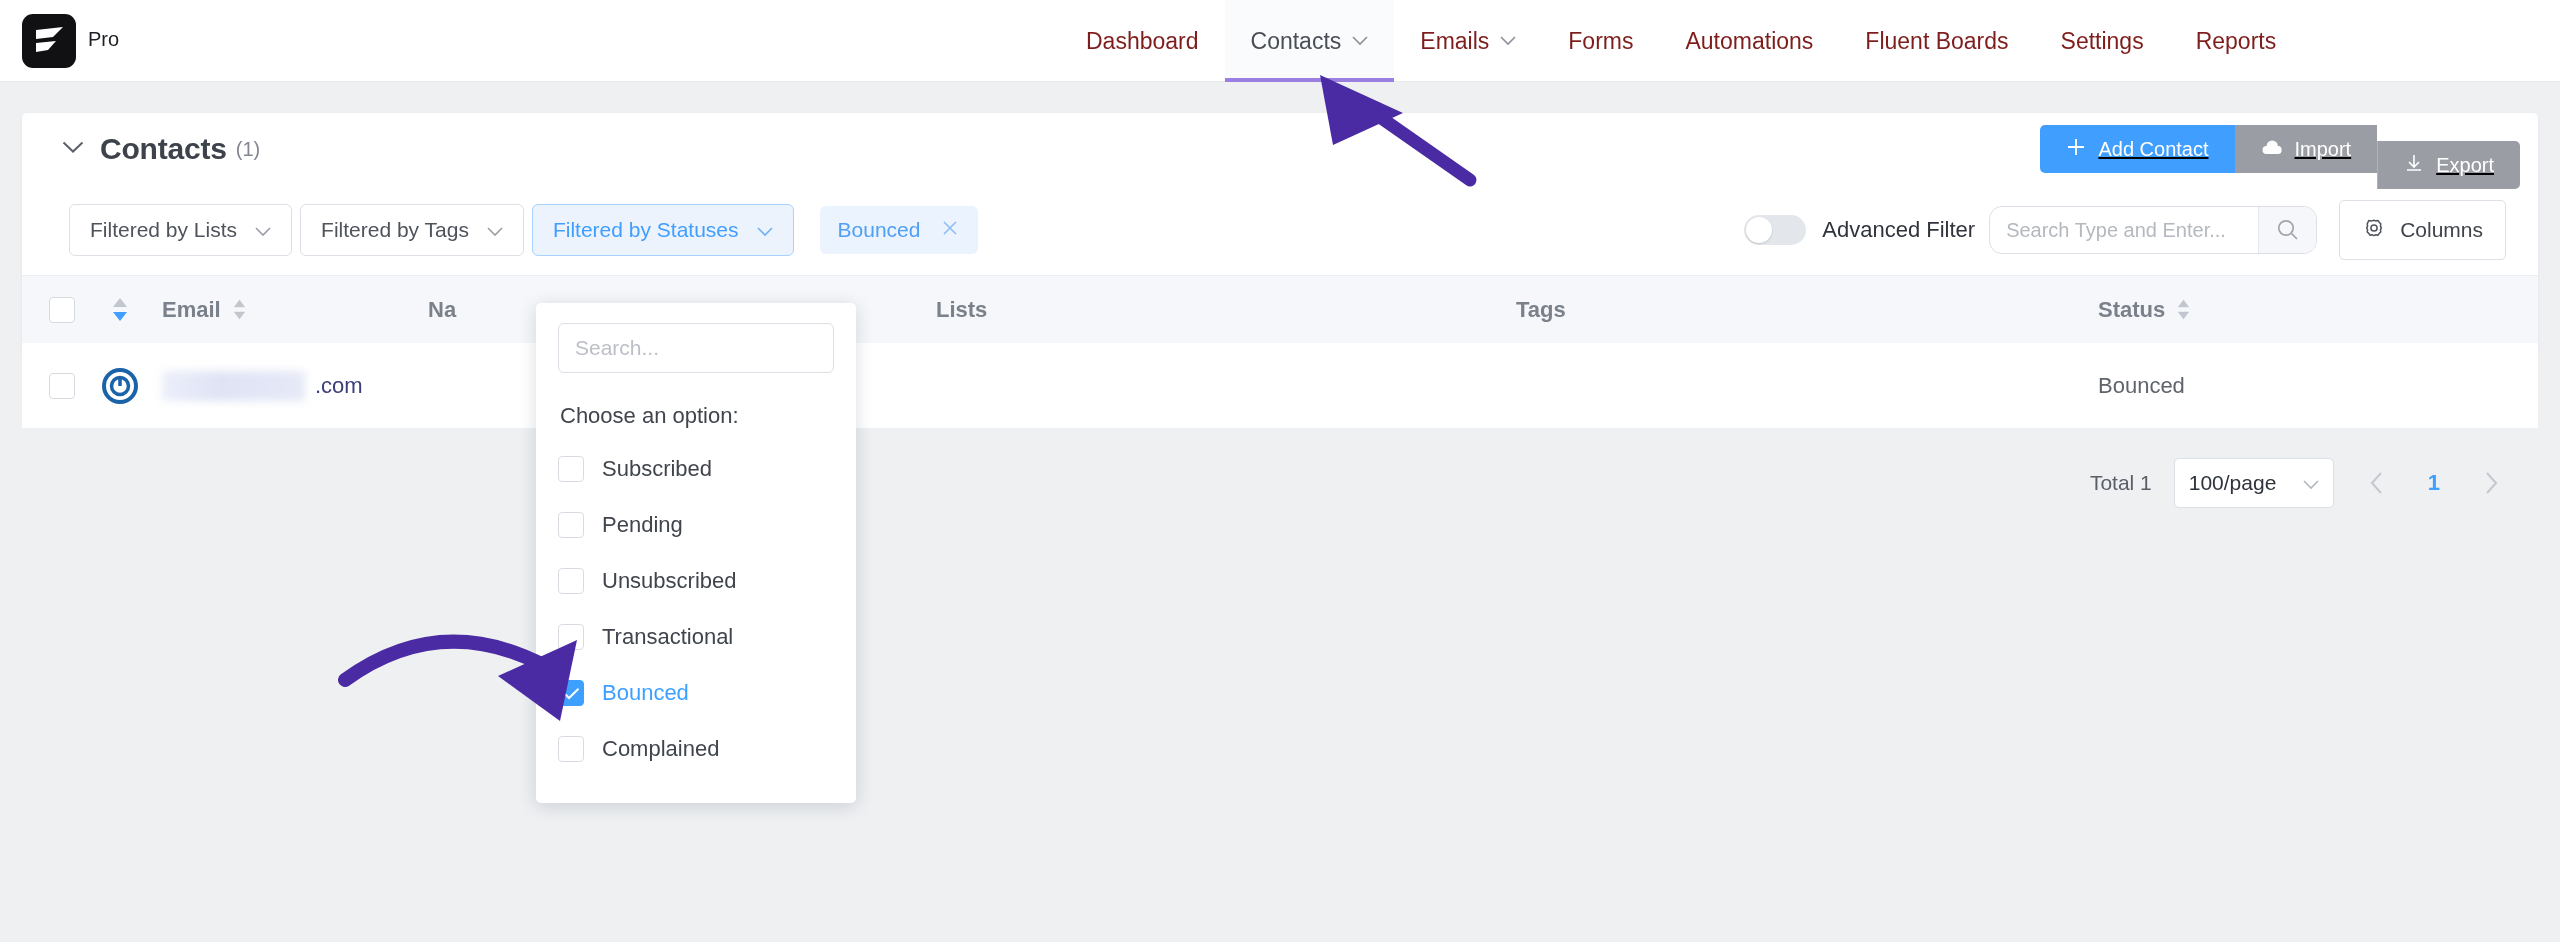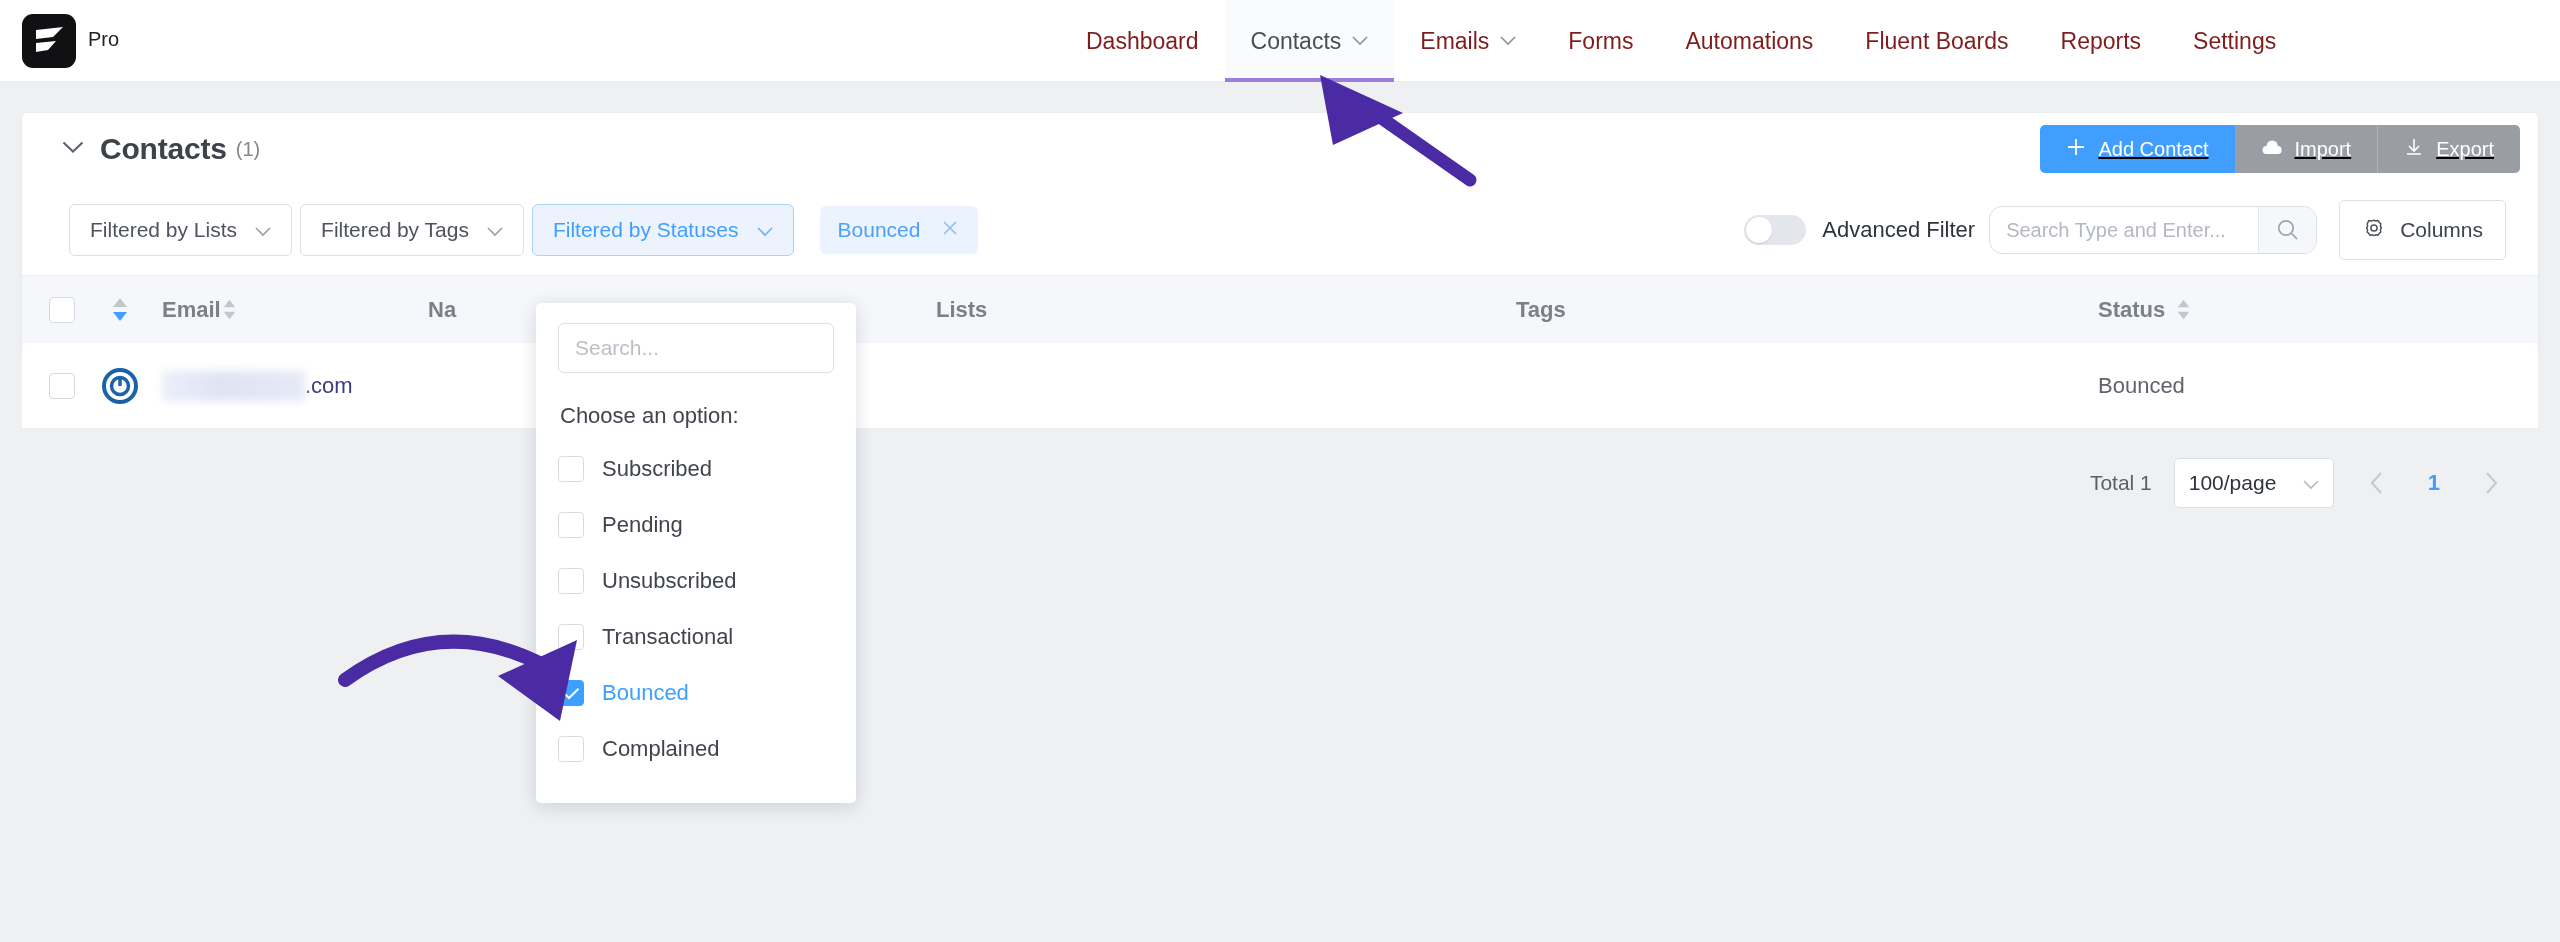--- a/index.html
+++ b/index.html
@@ -68,21 +68,21 @@
     display: flex; align-items: center; gap: 12px;
     background: #409eff; color: #fff; font-size: 20px;
     height: 48px; padding: 0 26px;
     border-radius: 5px 0 0 5px; cursor: pointer; white-space: nowrap;
   }
   .btn-plain {
     display: flex; align-items: center; gap: 12px;
     background: #9a9da3; color: #fff; font-size: 20px;
     height: 48px; padding: 0 26px; cursor: pointer; white-space: nowrap;
   }
-  .btn-plain + .btn-plain { border-left: 1px solid #b0b3b8; }
+  .btn-plain + .btn-plain { border-left: 1px solid #b0b3b8; margin-top: 16px; }
   .btn-plain:last-child { border-radius: 0 5px 5px 0; }
 
   
   .filterbar {
     position: absolute; left: 7px; top: 72px; right: 0; height: 90px;
     display: flex; align-items: center; padding: 0 32px;
   }
   .fbtn {
     display: flex; align-items: center; gap: 18px;
     height: 52px; padding: 0 20px; margin-left: 8px;
@@ -143,21 +143,21 @@
     font-weight: bold; color: #7b818b;
   }
   .trow {
     position: absolute; left: 0; right: 0; top: 230px; height: 86px;
     background: #fff; border-bottom: 1px solid #ebeef5;
     display: flex; align-items: center; font-size: 22px; color: #5e636c;
   }
   .cell { display: flex; align-items: center; }
   .c-check { width: 62px; justify-content: center; padding-left: 18px; }
   .c-sort  { width: 72px; justify-content: center; }
-  .c-email { width: 260px; padding-left: 6px; }
+  .c-email { width: 260px; padding-left: 6px; gap: 10px; }
   .c-name  { width: 520px; padding-left: 12px; }
   .c-lists { width: 580px; }
   .c-tags  { width: 560px; }
   .c-status{ flex: 1; padding-left: 22px; }
 
   .cbox {
     width: 26px; height: 26px; border: 1px solid #d6dae0;
     border-radius: 4px; background: #fff; cursor: pointer; flex: none;
   }
   .sort-ar { display: flex; flex-direction: column; gap: 3px; cursor: pointer; }
@@ -252,24 +252,24 @@
     <div class="nav-item">
       <span>Forms</span>
     </div>
     <div class="nav-item">
       <span>Automations</span>
     </div>
     <div class="nav-item">
       <span>Fluent Boards</span>
     </div>
     <div class="nav-item">
+      <span>Settings</span>
+    </div>
+    <div class="nav-item">
       <span>Reports</span>
-    </div>
-    <div class="nav-item">
-      <span>Settings</span>
     </div>
   </div>
 </div>
 
 <div class="card">
 
   <div class="card-head">
     <span class="chev-down-title">
       <svg width="22" height="13" viewBox="0 0 22 13">
           <path d="M1.5 1.5 L11 10.5 L20.5 1.5" stroke="#5c6169" stroke-width="2" fill="none"></path>

